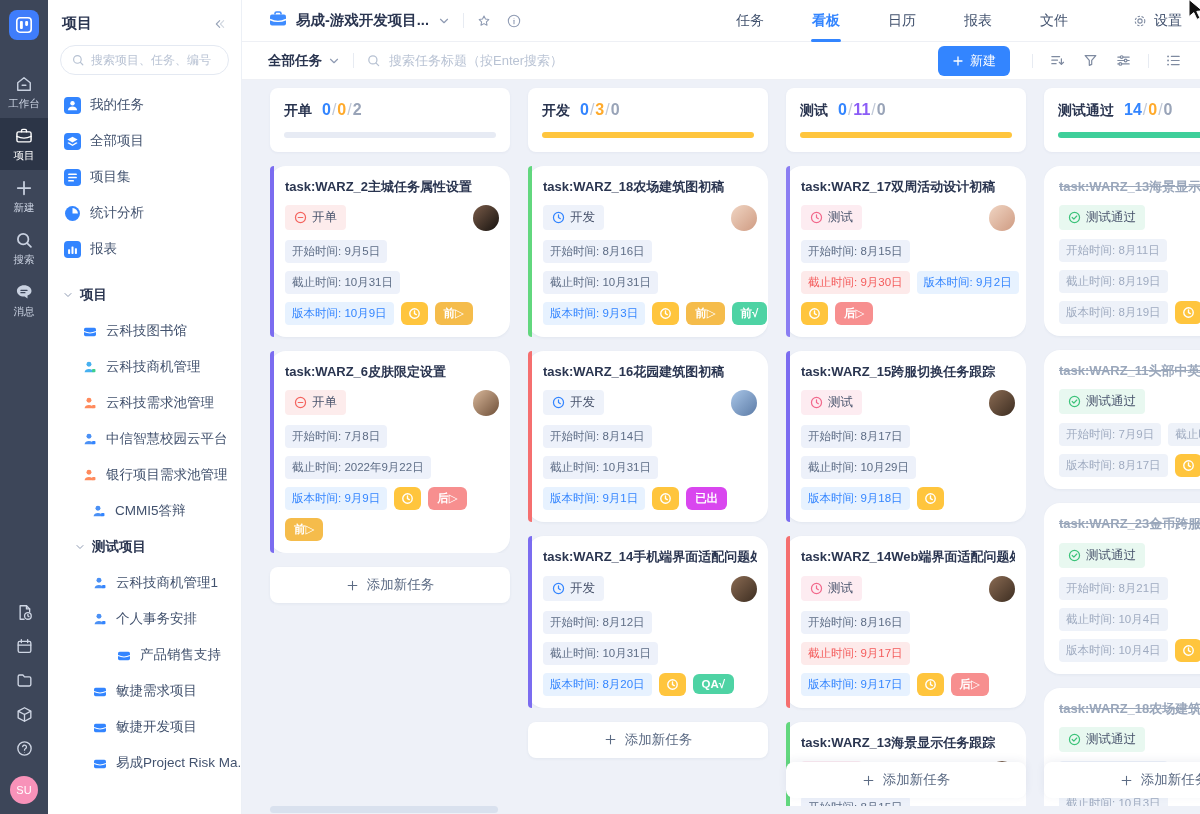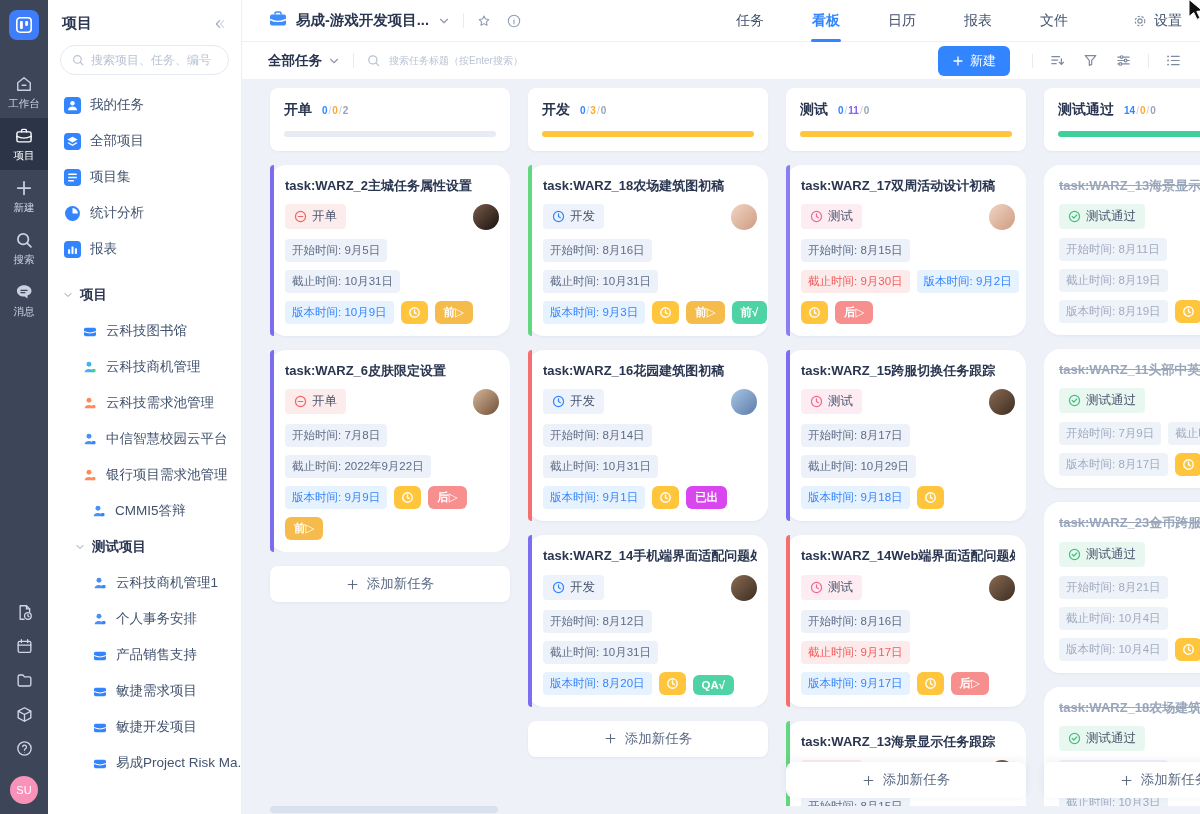--- a/index.html
+++ b/index.html
@@ -53,50 +53,50 @@
   .tab{position:relative;font-size:14px;color:#42526e;display:flex;align-items:center;cursor:pointer}
   .tab.active{color:#3385ff;font-weight:bold}
   .tab.active::after{content:"";position:absolute;bottom:0;left:50%;transform:translateX(-50%);width:30px;height:3px;border-radius:2px;background:#3385ff}
   .settings{display:flex;align-items:center;gap:6px;font-size:14px;color:#42526e;cursor:pointer}
   .settings svg{width:16px;height:16px;color:#7e8aa0}
 
   .toolbar{height:38px;background:#fff;display:flex;align-items:center;padding:0 18px 0 26px;border-bottom:1px solid #eef0f5;flex-shrink:0}
   .scope{display:flex;align-items:center;gap:5px;font-size:13.5px;font-weight:bold;color:#2a3550;cursor:pointer}
   .tsearch{display:flex;align-items:center;gap:8px;color:#b6c1d2;flex:1;min-width:0}
   .tsearch svg{width:15px;height:15px;flex-shrink:0}
-  .tsearch input{border:0;outline:0;background:transparent;font-size:10px;color:#42526e;width:100%}
+  .tsearch input{border:0;outline:0;background:transparent;font-size:13px;color:#42526e;width:100%}
   .tsearch input::placeholder{color:#b9c3d4}
   .new-btn{background:#3385ff;color:#fff;border:0;border-radius:6px;padding:6px 14px;font-size:13px;display:flex;gap:6px;align-items:center;cursor:pointer;flex-shrink:0;font-family:inherit}
   .new-btn svg{width:12px;height:12px}
   .tool-icons{display:flex;align-items:center;margin-left:6px;flex-shrink:0}
   .tico{color:#7e8aa0;display:flex;cursor:pointer;margin-left:16px}
   .tico svg{width:17px;height:17px}
   .tdiv{width:1px;height:14px;background:#e7ebf2;margin-left:16px}
 
   
   .board{flex:1;position:relative;display:flex;gap:18px;padding:8px 0 8px 28px;overflow:hidden;align-items:flex-start}
   .column{width:240px;flex-shrink:0;display:flex;flex-direction:column;gap:14px;max-height:100%}
   .column.sticky{height:100%;position:relative}
   .col-header{background:#fff;border-radius:8px;padding:13px 14px 14px;box-shadow:0 1px 3px rgba(40,60,110,.05);flex-shrink:0}
   .col-title{font-size:14px;font-weight:bold;color:#2a3550;display:flex;gap:10px;align-items:baseline}
-  .cnt{font-size:10px;font-weight:bold}
+  .cnt{font-size:16px;font-weight:bold}
   .cnt em{font-style:normal;color:#c2cad8;padding:0 1px;font-weight:normal}
   .col-bar{height:6px;border-radius:3px;margin-top:12px}
   .col-cards{display:flex;flex-direction:column;gap:14px;overflow:hidden;min-height:0}
   .column.sticky .col-cards{flex:1}
   .card{background:#fff;border-radius:16px;padding:12px 11px 12px 15px;position:relative;box-shadow:0 1px 3px rgba(40,60,110,.06);flex-shrink:0;cursor:pointer}
   .stripe{position:absolute;left:0;top:0;bottom:0;width:4px;border-radius:4px 0 0 4px}
   .card-title{font-size:13px;font-weight:bold;color:#2a3550;line-height:1.4;margin-bottom:9px;white-space:nowrap;overflow:hidden}
   .card.done .card-title{color:#9aa7bb;text-decoration:line-through}
   .status-row{display:flex;align-items:flex-start;justify-content:space-between;margin-bottom:9px}
   .status{display:inline-flex;align-items:center;gap:5px;padding:4px 9px;border-radius:4px;font-size:12.5px;color:#47526b}
   .status svg{width:13px;height:13px}
   .avatar{width:26px;height:26px;border-radius:50%;flex-shrink:0}
   .rows{display:flex;flex-direction:column;gap:8px}
-  .row{display:flex;gap:7px;align-items:flex-end}
+  .row{display:flex;gap:7px;align-items:center}
   .chip{background:#edf1fa;color:#5d6c85;font-size:11.5px;padding:4px 7px;border-radius:4px;white-space:nowrap}
   .chip.v{background:#e7f2ff;color:#3385ff}
   .chip.o{background:#fdeaea;color:#f45b5b}
   .card.done .chip,.card.done .chip.v{color:#9fabc0;background:#eef2f9}
   .chip-clock{width:27px;height:23px;border-radius:6px;background:#ffc53d;display:flex;align-items:center;justify-content:center;flex-shrink:0}
   .chip-clock svg{width:13px;height:13px;color:#fff}
   .tag{color:#fff;font-size:11.5px;font-weight:bold;padding:4px 9px;border-radius:6px;white-space:nowrap}
   .col-footer{background:#fff;border-radius:8px;padding:9px 0;display:flex;align-items:center;justify-content:center;gap:8px;color:#5c6b84;font-size:13.5px;box-shadow:0 1px 3px rgba(40,60,110,.06);cursor:pointer;flex-shrink:0}
   .col-footer svg{width:13px;height:13px;color:#5c6b84}
   .column.sticky .col-footer{position:absolute;left:0;right:0;bottom:8px;box-shadow:0 -2px 8px rgba(40,60,110,.07)}
@@ -350,21 +350,21 @@
         <div class="tree-item" style="padding-left:44px">
        <span style="display:flex">
             <svg viewBox="0 0 20 20">
               <circle cx="8.7" cy="6.6" r="3.1" fill="#4a90f5"></circle>
               <path d="M3.2 16.6a5.6 5 0 0 1 11 0z" fill="#4a90f5"></path>
               <rect x="12.6" y="12.4" width="4.2" height="4.2" rx="1" fill="#3385ff"></rect>
             </svg>
           </span>
        <span>个人事务安排</span>
         </div>
-        <div class="tree-item" style="padding-left:44px">
+        <div class="tree-item" style="padding-left:68px">
        <span style="display:flex">
             <svg viewBox="0 0 20 20">
               <rect x="2.5" y="6" width="15" height="10.5" rx="2" fill="#3385ff"></rect>
               <path d="M2.5 10.7c2.6 1.2 5 1.8 7.5 1.8s4.9-.6 7.5-1.8" stroke="#fff" stroke-width="1.3" fill="none"></path>
             </svg>
           </span>
        <span>产品销售支持</span>
         </div>
         <div class="tree-item" style="padding-left:44px">
        <span style="display:flex">

